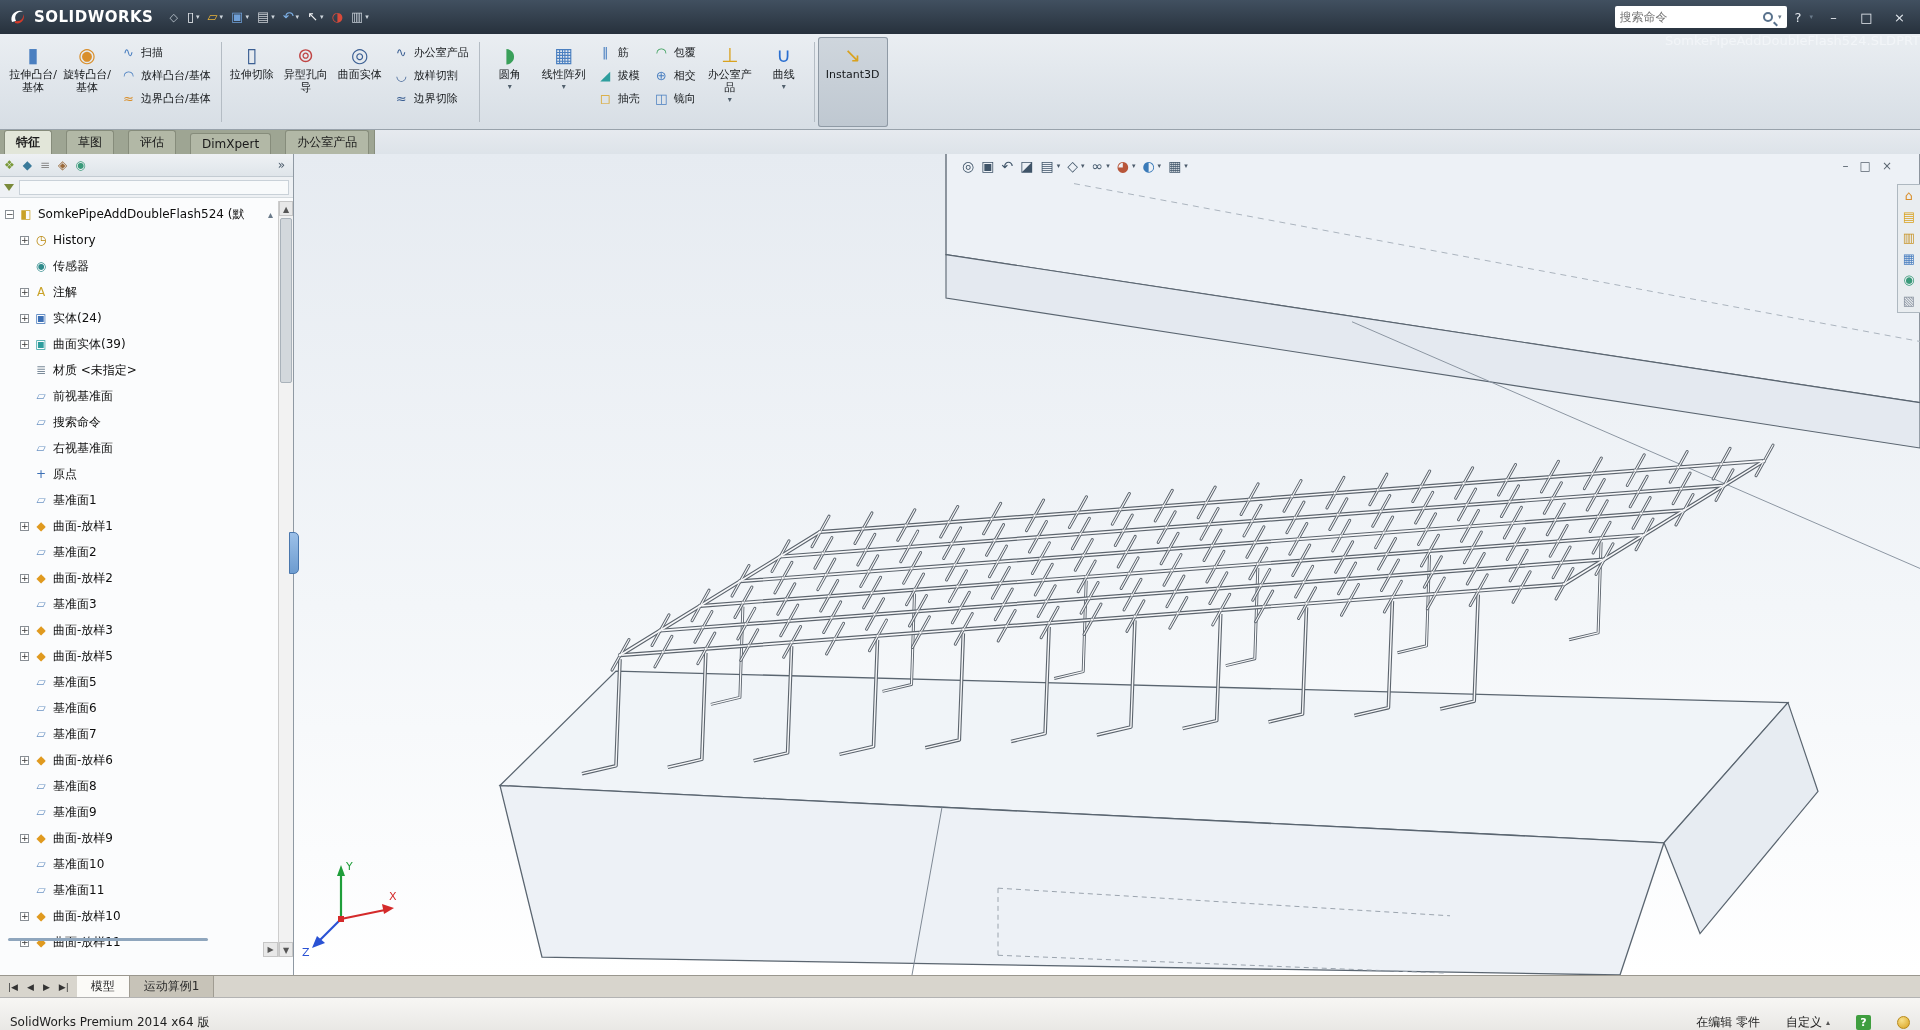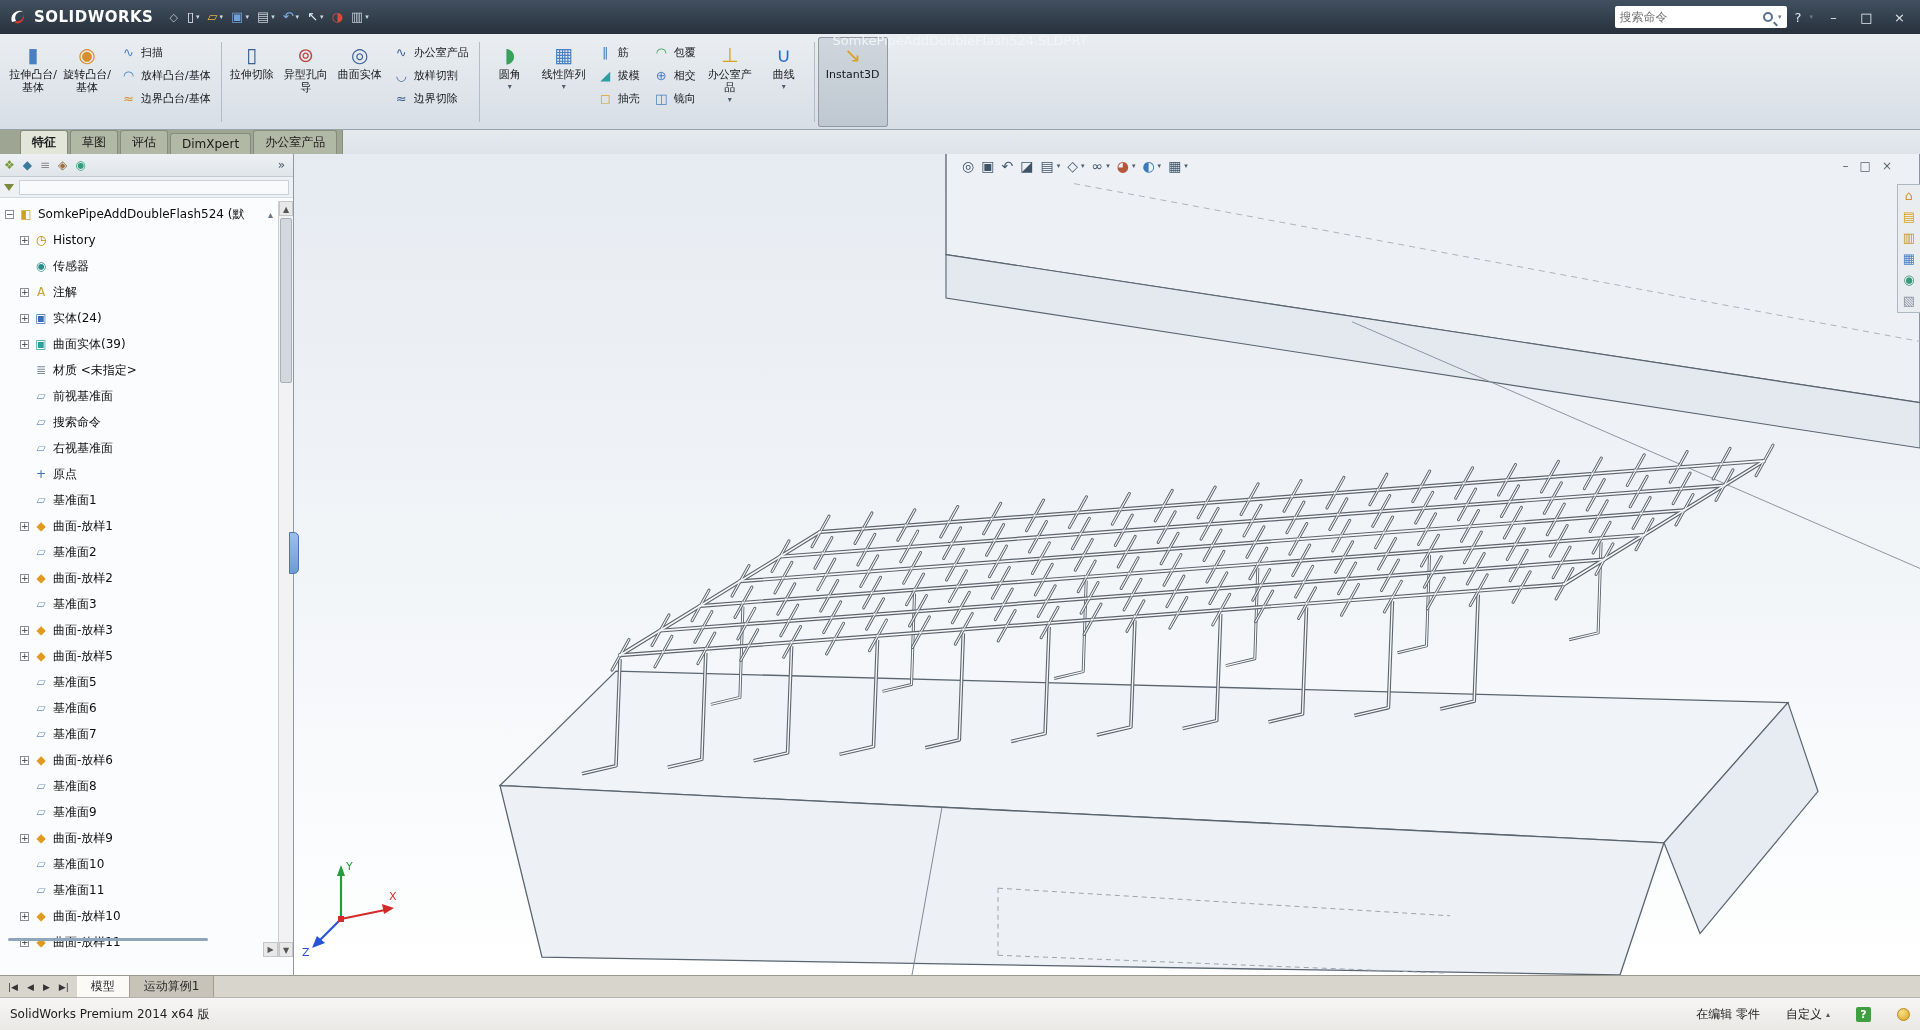--- a/index.html
+++ b/index.html
@@ -12,21 +12,21 @@
     display:flex; align-items:center; padding:0 8px; position:relative; flex:0 0 34px; }
   .logo { display:flex; align-items:center; gap:6px; margin-right:14px; }
   .logo-text { font-weight:bold; font-size:15px; letter-spacing:.5px; }
   #menus { display:flex; align-items:center; }
   .menu-item { padding:4px 8px; font-size:12.5px; color:#eef2f6; cursor:default; }
   .menu-pin { color:#b9c3cc; font-size:11px; margin:0 6px 0 2px; }
   #tbar { display:flex; align-items:center; gap:2px; }
   .tbtn { display:flex; align-items:center; padding:2px 3px; border-radius:2px; }
   .tbtn .g { font-size:13px; line-height:14px; }
   .tbtn .dd { font-size:7px; color:#cfd6dd; margin-left:2px; }
-  #doc-title { position:absolute; left:0; right:0; text-align:center; font-size:13px; color:#f2f5f8; pointer-events:none;margin-top:46px; }
+  #doc-title { position:absolute; left:0; right:0; text-align:right; font-size:13px; color:#f2f5f8; pointer-events:none;margin-top:46px; }
   #tb-right { margin-left:auto; display:flex; align-items:center; gap:8px; z-index:2; }
   .searchbox { width:172px; height:22px; background:#fff; border-radius:2px; display:flex; align-items:center; padding:0 5px; gap:5px; }
   .searchbox input { border:none; outline:none; flex:1; font-size:12px; color:#737373; width:110px;
       font-family:"DejaVu Sans","Liberation Sans",sans-serif; background:transparent; }
   .mag { width:10px; height:10px; border:2px solid #58718c; border-radius:50%; position:relative; display:inline-block; }
   .mag::after { content:""; position:absolute; width:5px; height:2px; background:#58718c; transform:rotate(45deg); left:8px; top:9px; }
   .sdd { font-size:7px; color:#6a7a8a; }
   .wc { width:25px; text-align:center; font-size:13px; color:#e3e8ee; }
   .helpq { font-size:13px; color:#e3e8ee; }
 
@@ -40,21 +40,21 @@
   .rbig .rlbl { font-size:11px; line-height:13px; text-align:center; color:#15181b; word-break:break-all; }
   .rbig.latin .rlbl { word-break:normal; }
   .rbig .rdd { font-size:8px; color:#52606d; margin-top:1px; }
   .rcol { display:flex; flex-direction:column; justify-content:flex-start; padding-top:6px; gap:4px; margin:0 3px; }
   .rsmall { display:flex; align-items:center; gap:5px; font-size:11px; color:#15181b; padding:2px 4px; border-radius:2px; }
   .rsmall .ric { font-size:13px; width:15px; text-align:center; }
   .rsep { width:1px; background:#b4bcc4; margin:5px 3px; }
 
   
   #tabstrip { height:24px; flex:0 0 24px; background:linear-gradient(#e6eaef,#dde3e9); display:flex; align-items:stretch; }
-  .tabs-wrap { display:flex; align-items:flex-end; background:#9ea593; padding:2px 3px 0 20px; border-right:1px solid #878d7c; }
+  .tabs-wrap { display:flex; align-items:flex-end; background:#9ea593; padding:2px 3px 0 4px; border-right:1px solid #878d7c;gap:12px; }
   .cmtab { padding:3px 11px 3px; font-size:12px; color:#1a1a1a; background:#b2b8a6;
     border:1px solid #868c7b; border-bottom:none; border-radius:3px 3px 0 0; margin-right:2px; }
   .cmtab.active { background:#e2e6d9; font-weight:bold; }
 
   
   #main { flex:1 1 auto; display:flex; position:relative; height:832px; }
 
   
   #fmpanel { width:294px; flex:0 0 294px; background:#fbfcfd; border-right:1px solid #8f99a3;
     display:flex; flex-direction:column; position:relative; }
@@ -101,21 +101,21 @@
 
   
   #bottombar { height:22px; flex:0 0 22px; background:#d8d5cd; border-top:1px solid #9a978e; display:flex; align-items:stretch; }
   #navbtns { display:flex; align-items:center; padding:0 5px; gap:3px; }
   .navb { font-size:9px; color:#333; padding:1px 3px; }
   .btab { padding:0 14px; font-size:12px; display:flex; align-items:center; background:#c7c3b8; border-right:1px solid #a09c92; color:#2a2a2a; }
   .btab.active { background:#fbfaf7; }
 
   
   #statusbar { height:22px; flex:0 0 22px; background:linear-gradient(#f7f6f4,#e9e8e5); border-top:1px solid #b3b3b3;
-    display:flex; align-items:center; padding:16px 10px; font-size:12px; color:#1e1e1e; }
+    display:flex; align-items:flex-start; padding:16px 10px; font-size:12px; color:#1e1e1e; }
   #sb-right { margin-left:auto; display:flex; align-items:center; gap:26px; }
   .sb-custom { display:flex; align-items:center; gap:4px; }
   .sb-caret { font-size:8px; color:#555; }
   .qbadge { width:15px; height:15px; background:#3f9e3f; color:#fff; font-size:11px; font-weight:bold;
     text-align:center; line-height:15px; border-radius:2px; }
   .tipball { width:13px; height:13px; border-radius:50%; background:radial-gradient(circle at 35% 30%, #f7e08a, #d9a21f); border:1px solid #b8891a; }
 </style>
 </head>
 <body>
 

